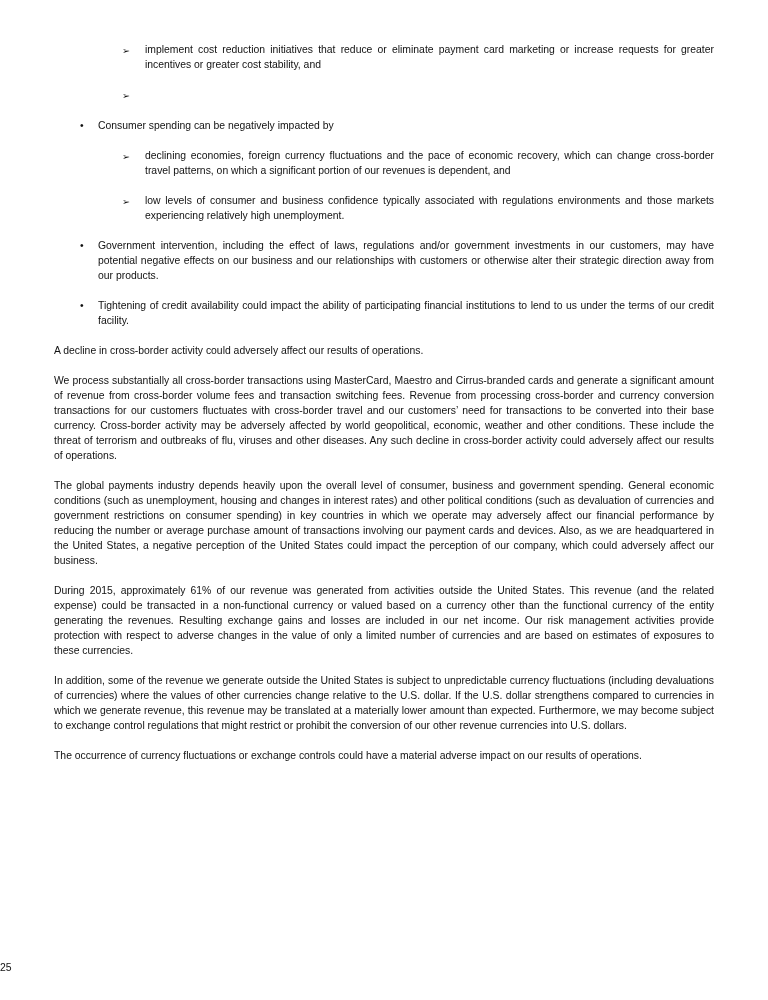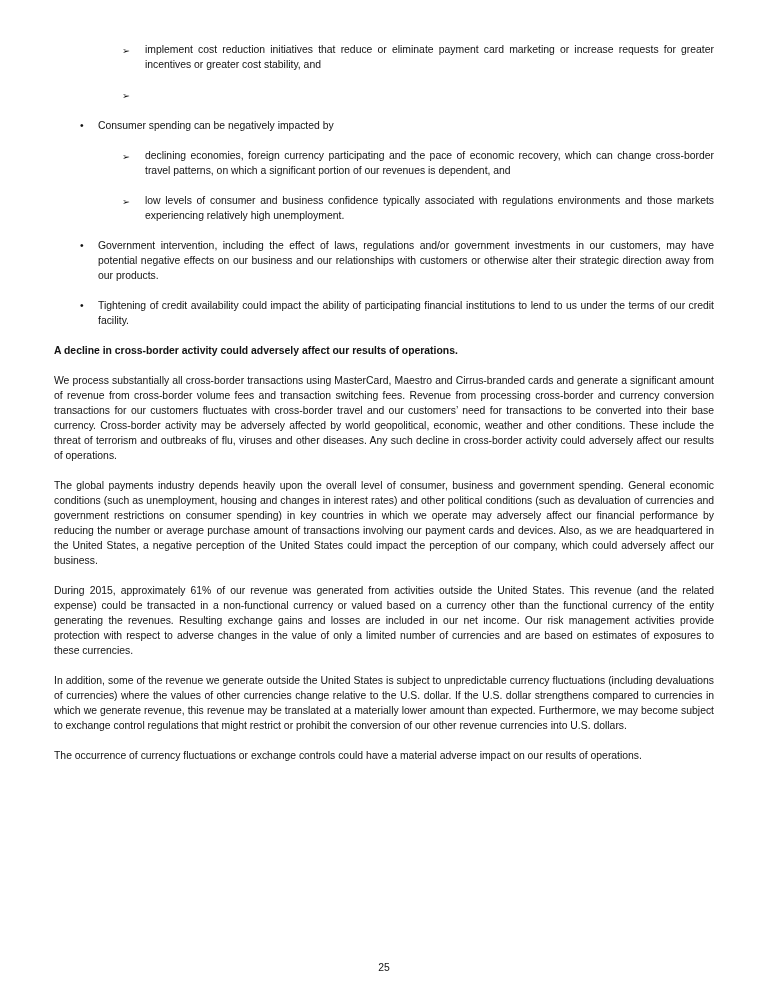--- a/index.html
+++ b/index.html
@@ -20,21 +20,21 @@
     padding: 42px 54px 0 54px;
     background: #ffffff;
   }
   .block {
     font-size: 10.4px;
     line-height: 15px;
     text-align: justify;
     margin-bottom: 15px;
   }
   .heading {
-    font-weight: bold;
+    font-weight: normal;
   }
   
   .bullet-row {
     display: flex;
     align-items: flex-start;
   }
   .bullet-row .marker {
     flex: 0 0 auto;
     text-align: left;
   }
@@ -46,21 +46,21 @@
   .lvl1 { padding-left: 26px; }
   .lvl1 .marker { width: 18px; font-size: 10.4px; }
   
   .lvl2 { padding-left: 68px; }
   .lvl2 .marker { width: 23px; font-size: 9.5px; padding-top: 1px; }
   .page-number {
     position: absolute;
     bottom: 26px;
     left: 0;
     width: 768px;
-    text-align: center;
+    text-align: left;
     font-size: 10.4px;
     line-height: 13px;
     color: #111111;
   }
 </style>
 </head>
 <body>
 
 <div class="page">
 
@@ -73,21 +73,21 @@
     <span class="marker">➢</span>
   </div>
 
   <div class="block bullet-row lvl1">
     <span class="marker">•</span>
     <span class="btext">Consumer spending can be negatively impacted by</span>
   </div>
 
   <div class="block bullet-row lvl2">
     <span class="marker">➢</span>
-    <span class="btext">declining economies, foreign currency participating and the pace of economic recovery, which can change cross-border travel patterns, on which a significant portion of our revenues is dependent, and</span>
+    <span class="btext">declining economies, foreign currency fluctuations and the pace of economic recovery, which can change cross-border travel patterns, on which a significant portion of our revenues is dependent, and</span>
   </div>
 
   <div class="block bullet-row lvl2">
     <span class="marker">➢</span>
     <span class="btext">low levels of consumer and business confidence typically associated with regulations environments and those markets experiencing relatively high unemployment.</span>
   </div>
 
   <div class="block bullet-row lvl1">
     <span class="marker">•</span>
     <span class="btext">Government intervention, including the effect of laws, regulations and/or government investments in our customers, may have potential negative effects on our business and our relationships with customers or otherwise alter their strategic direction away from our products.</span>

